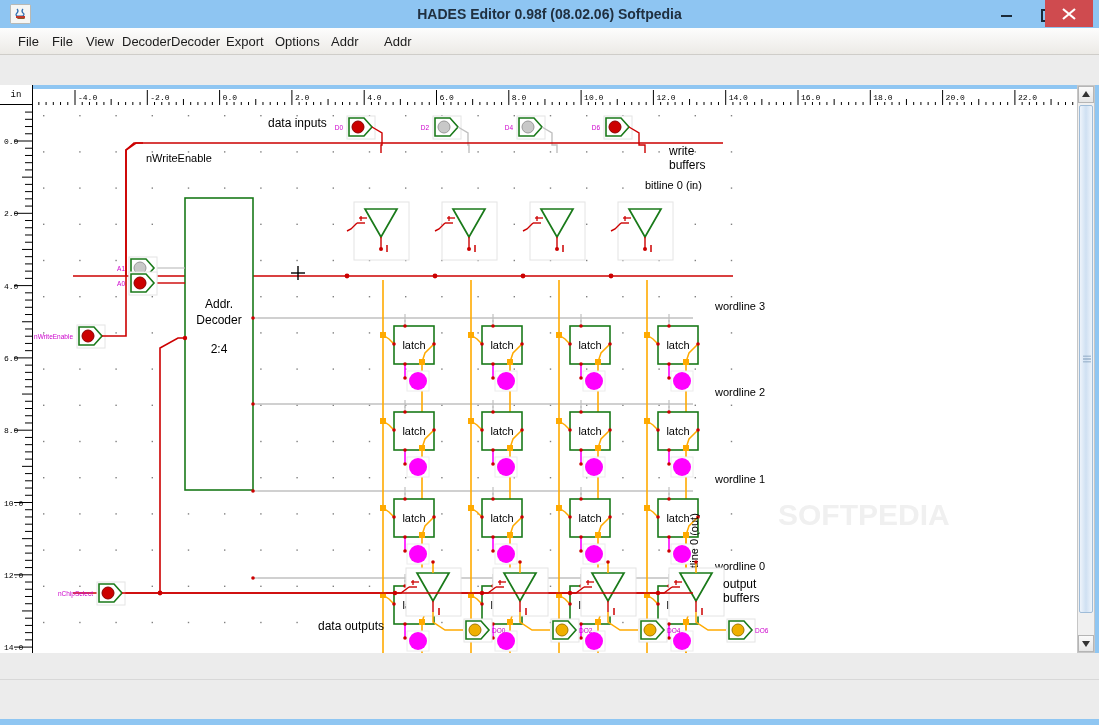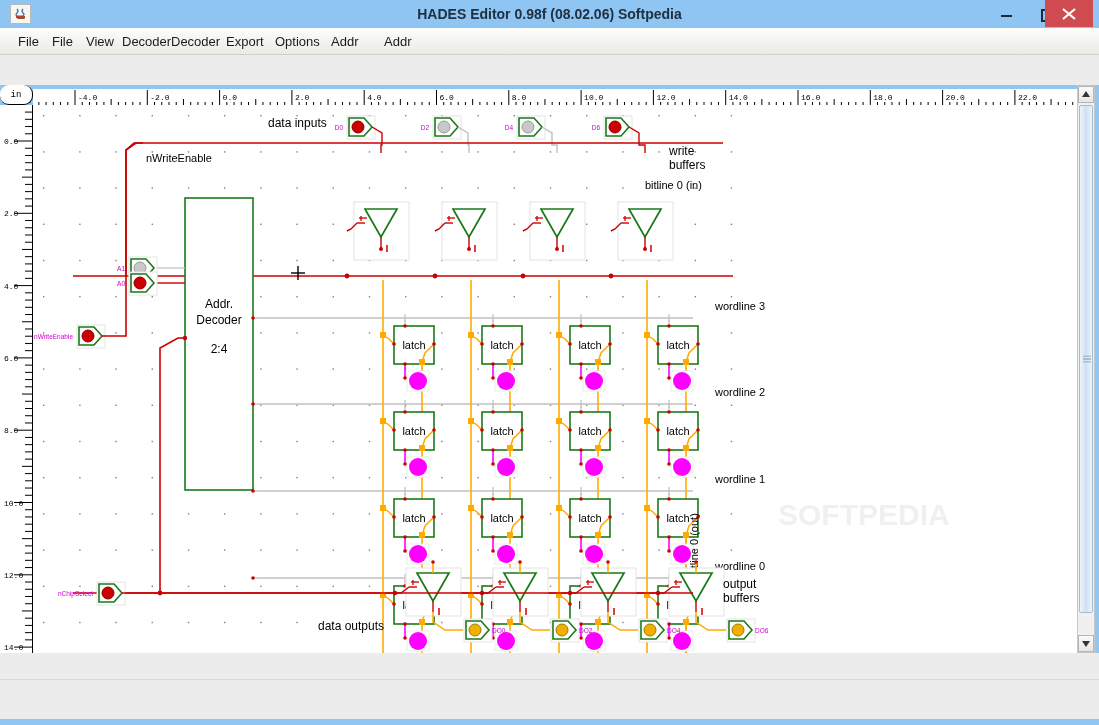--- a/index.html
+++ b/index.html
@@ -58,21 +58,21 @@
   }
   #status-msg{
     position:absolute; left:255px; top:60px; height:20px; line-height:20px;
     font-size:13px; color:#111;
   }
   
   #ruler-corner{
     position:absolute; left:0; top:85px; width:33px; height:20px;
     background:#ffffff; border-right:1px solid #000; border-bottom:1px solid #000;
     font-size:9px; font-family:"Liberation Mono", monospace;
-    color:#000; line-height:20px; text-align:center;border-radius:9px;
+    color:#000; line-height:20px; text-align:center;
   }
   #ruler-h{
     position:absolute; left:33px; top:89px; width:1044px; height:20px;
     background:#fff; border-bottom:1px solid #000; overflow:hidden;
   }
   #ruler-v{
     position:absolute; left:0; top:105px; width:33px; height:548px;
     background:#fff; border-right:1px solid #000; overflow:hidden;
   }
   

